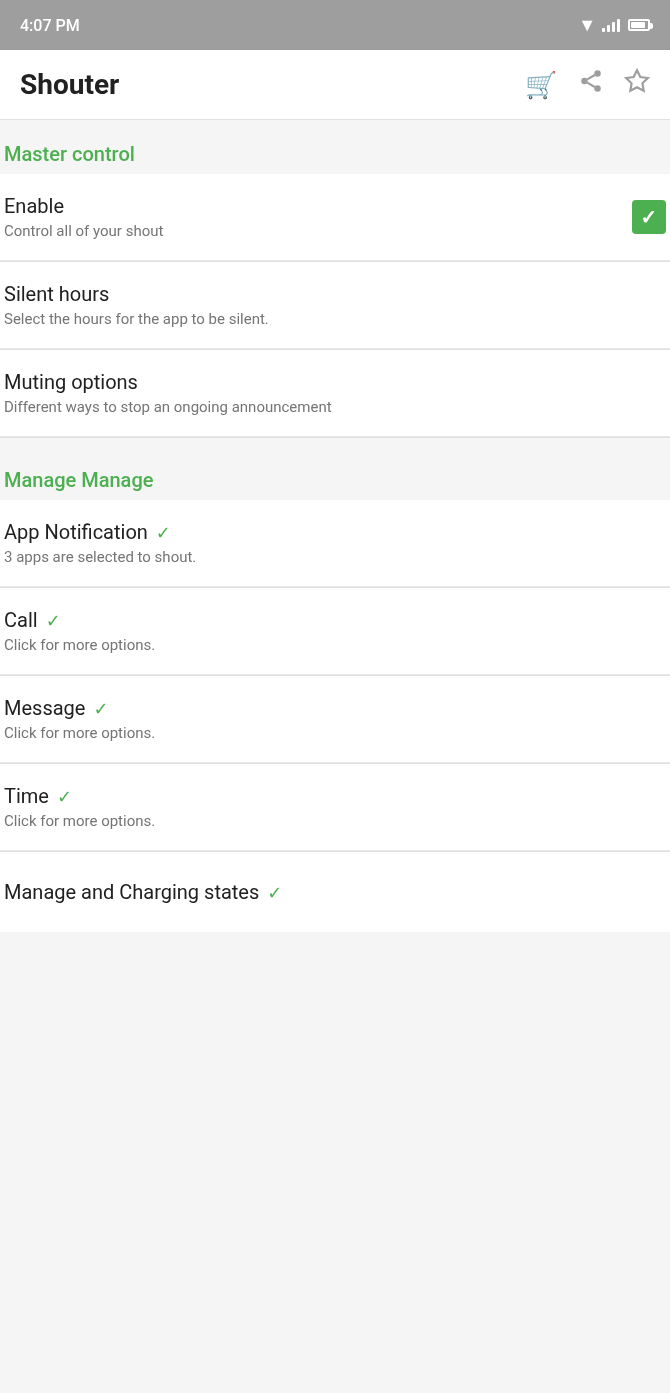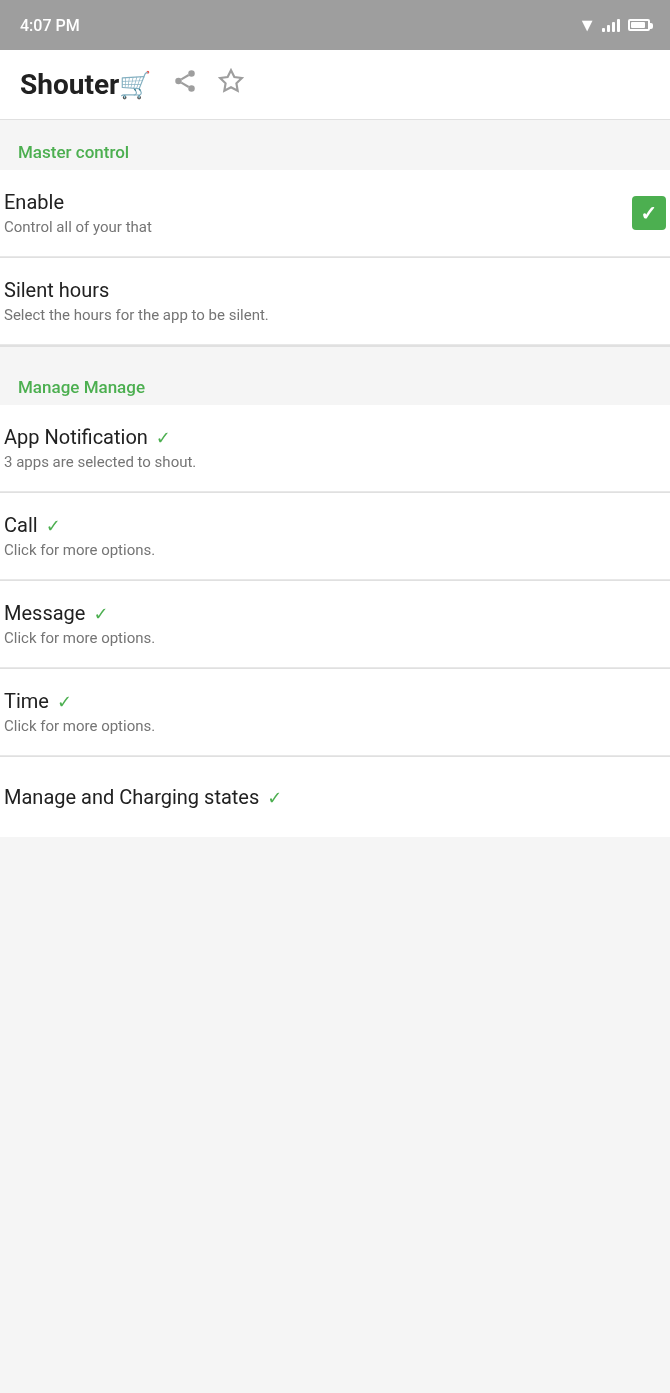--- a/index.html
+++ b/index.html
@@ -38,20 +38,21 @@
       align-items: center;
       gap: 6px;
     }
 
     
     .app-bar {
       background: white;
       height: 70px;
       display: flex;
       align-items: center;
+      justify-content: space-between;
       padding: 8px 20px;
       border-bottom: 1px solid #e0e0e0;
     }
 
     .app-title {
       font-size: 28px;
       font-weight: bold;
       color: #212121;
     }
 
@@ -67,22 +68,22 @@
       cursor: pointer;
     }
 
     
     .content {
       background: #f5f5f5;
     }
 
     
     .section-header {
-      padding: 22px 22px 8px 18px;
-      font-size: 17px;
+      padding: 22px 22px 8px 4px;
+      font-size: 20px;
       color: #4caf50;
       font-weight: 500;
     }
 
     
     .list-item {
       background: white;
       padding: 20px 4px;
       border-bottom: 1px solid #e8e8e8;
       display: flex;
@@ -239,36 +240,42 @@
 
 <div class="content">
 
   <div class="section-header">
     <span>Master control</span>
   </div>
 
   <div class="list-item">
     <div class="list-item-text">
       <div class="list-item-title">Enable</div>
-      <div class="list-item-subtitle">Control all of your that</div>
+      <div class="list-item-subtitle">Control all of your shout</div>
     </div>
     <div class="checkbox-green"></div>
   </div>
 
   <div class="divider"></div>
 
   <div class="list-item">
     <div class="list-item-text">
       <div class="list-item-title">Silent hours</div>
       <div class="list-item-subtitle">Select the hours for the app to be silent.</div>
     </div>
   </div>
 
   <div class="divider"></div>
 
+  <div class="list-item">
+    <div class="list-item-text">
+      <div class="list-item-title">Muting options</div>
+      <div class="list-item-subtitle">Different ways to stop an ongoing announcement</div>
+    </div>
+  </div>
 
   <div class="divider"></div>
 
 
   <div class="section-gap"></div>
 
   <div class="section-header">
     <span>Manage Manage</span>
   </div>
 

